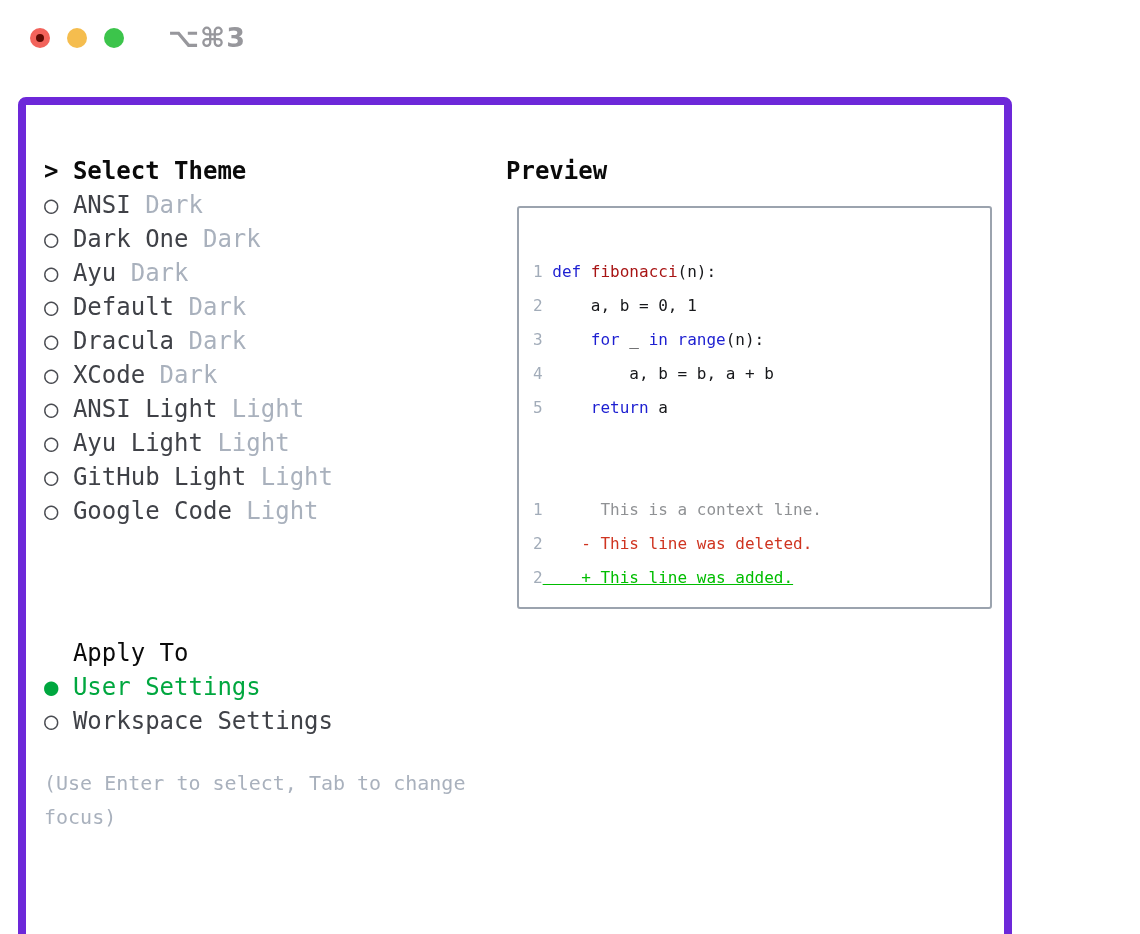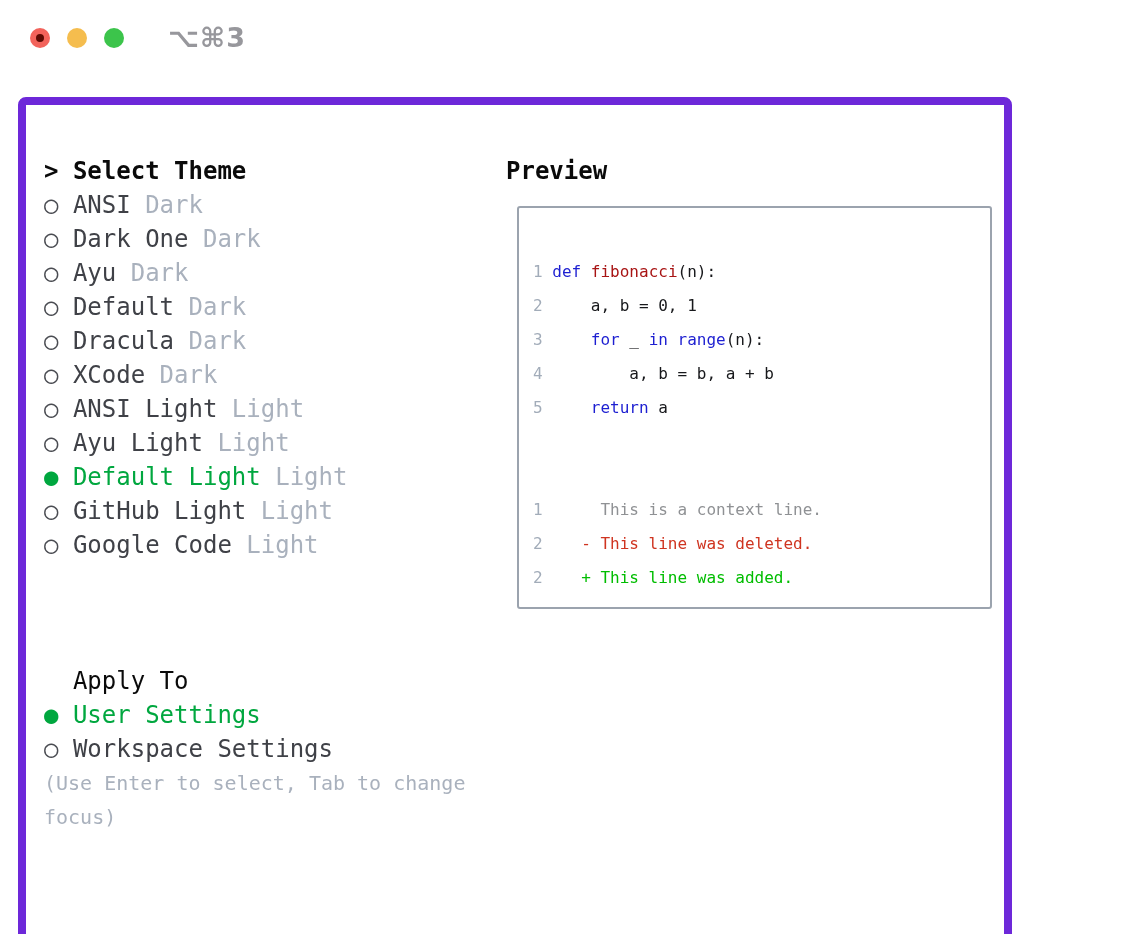--- a/index.html
+++ b/index.html
@@ -32,21 +32,21 @@
     border:8px solid #6d28d9; border-radius:8px; background:#ffffff;
   }
 
   
   .left-col { position:absolute; left:18px; top:49px; }
   .row { height:34px; line-height:34px; font-size:24px; white-space:pre; color:#3f4147; }
   .row .bullet { color:#4a4c52; }
   .row .tag { color:#a9b1bd; }
   .row.selected .bullet, .row.selected .name { color:#00a73f; }
   .row.header { font-weight:bold; color:#0a0a0a; }
-  .apply-col { position:absolute; left:18px; top:559px; }
+  .apply-col { position:absolute; left:18px; top:531px; }
   .apply-col .row.header { font-weight:normal; }
   .help {
     position:absolute; left:18px; top:661px; width:432px;
     font-size:20px; line-height:34px; color:#a9b1bd;
   }
 
   
   .preview-title {
     position:absolute; left:480px; top:49px; height:34px; line-height:34px;
     font-size:24px; font-weight:bold; color:#0a0a0a;
@@ -56,21 +56,21 @@
     border:2px solid #9ba3ae; border-radius:3px; background:#ffffff;
     padding:47px 0 0 14px; overflow:hidden;
   }
   .pline { height:34px; line-height:34px; font-size:16px; white-space:pre; }
   .ln     { color:#a2acb9; }
   .tk-pl  { color:#17181b; }
   .tk-kw  { color:#1d1fd1; }
   .tk-fn  { color:#a81414; }
   .tk-ctx { color:#8f9194; }
   .tk-del { color:#cf3420; }
-  .tk-add { color:#00bd00; }
+  .tk-add { color:#00bd00;text-decoration:underline; }
 </style>
 </head>
 <body>
 
 <div class="window">
 
   <div class="traffic close">
     <span class="dot"></span>
   </div>
   <div class="traffic minimize"></div>
@@ -83,21 +83,20 @@
 
     <div class="row header"><span>&gt; </span><span>Select Theme</span></div>
         <div class="row"><span class="bullet">○</span><span> </span><span class="name">ANSI</span><span> </span><span class="tag">Dark</span></div>
         <div class="row"><span class="bullet">○</span><span> </span><span class="name">Dark One</span><span> </span><span class="tag">Dark</span></div>
         <div class="row"><span class="bullet">○</span><span> </span><span class="name">Ayu</span><span> </span><span class="tag">Dark</span></div>
         <div class="row"><span class="bullet">○</span><span> </span><span class="name">Default</span><span> </span><span class="tag">Dark</span></div>
         <div class="row"><span class="bullet">○</span><span> </span><span class="name">Dracula</span><span> </span><span class="tag">Dark</span></div>
         <div class="row"><span class="bullet">○</span><span> </span><span class="name">XCode</span><span> </span><span class="tag">Dark</span></div>
         <div class="row"><span class="bullet">○</span><span> </span><span class="name">ANSI Light</span><span> </span><span class="tag">Light</span></div>
         <div class="row"><span class="bullet">○</span><span> </span><span class="name">Ayu Light</span><span> </span><span class="tag">Light</span></div>
-        <div class="row selected"><span class="bullet">●</span><span> </span><span class="name">Default Light</span><span> </span><span class="tag">Light</span></div>
         <div class="row"><span class="bullet">○</span><span> </span><span class="name">GitHub Light</span><span> </span><span class="tag">Light</span></div>
         <div class="row"><span class="bullet">○</span><span> </span><span class="name">Google Code</span><span> </span><span class="tag">Light</span></div>
       </div>
 
     <div class="apply-col">
 
     <div class="row header"><span>  </span><span>Apply To</span></div>
         <div class="row selected"><span class="bullet">●</span><span> </span><span class="name">User Settings</span></div>
         <div class="row"><span class="bullet">○</span><span> </span><span class="name">Workspace Settings</span></div>
       </div>

